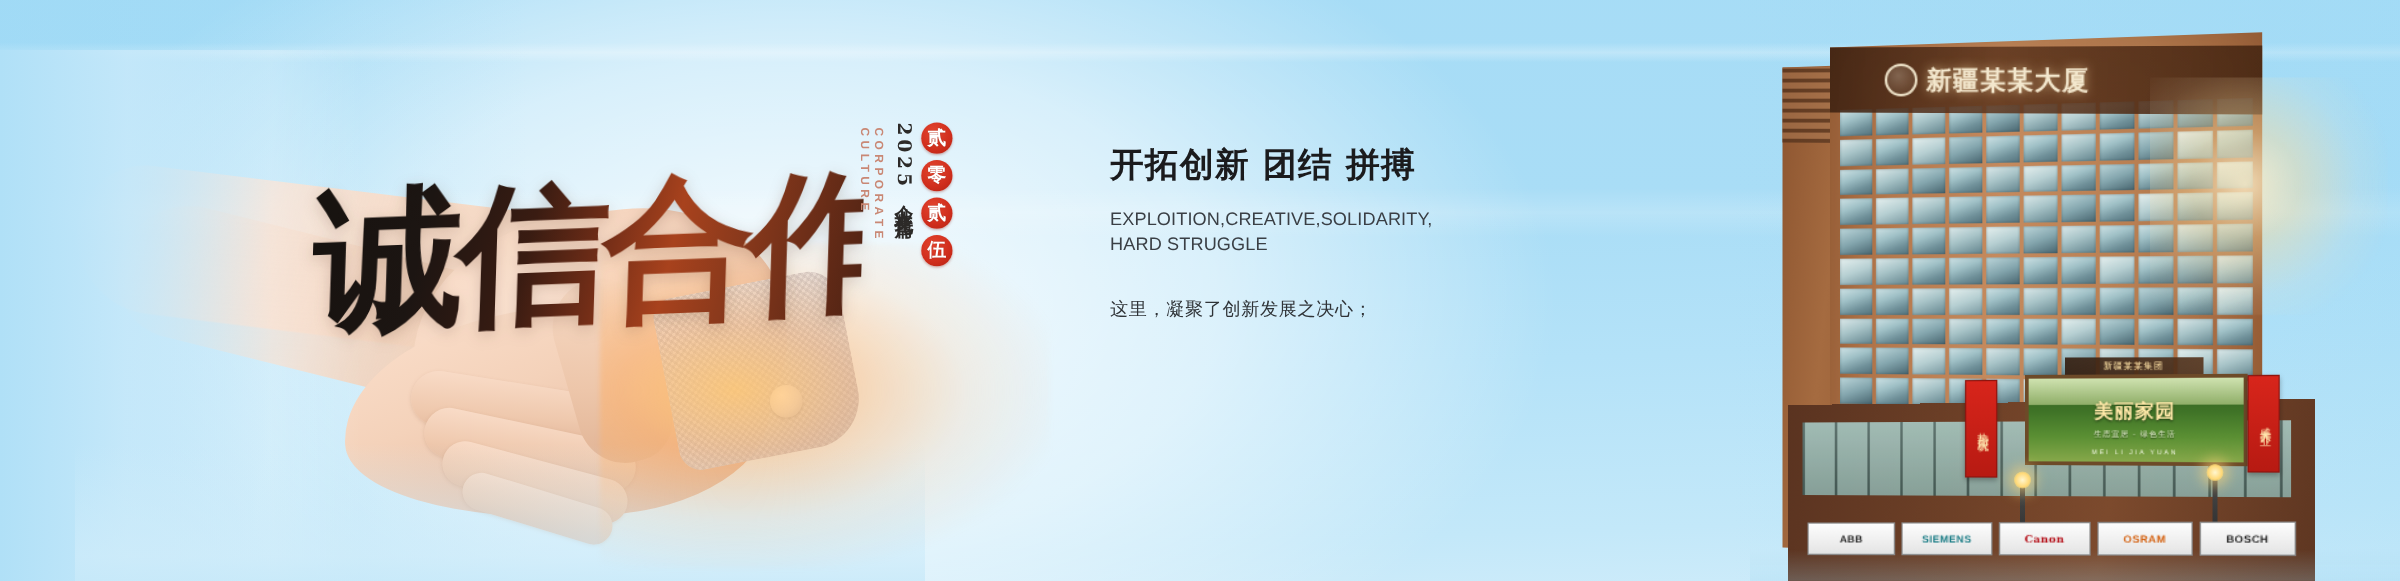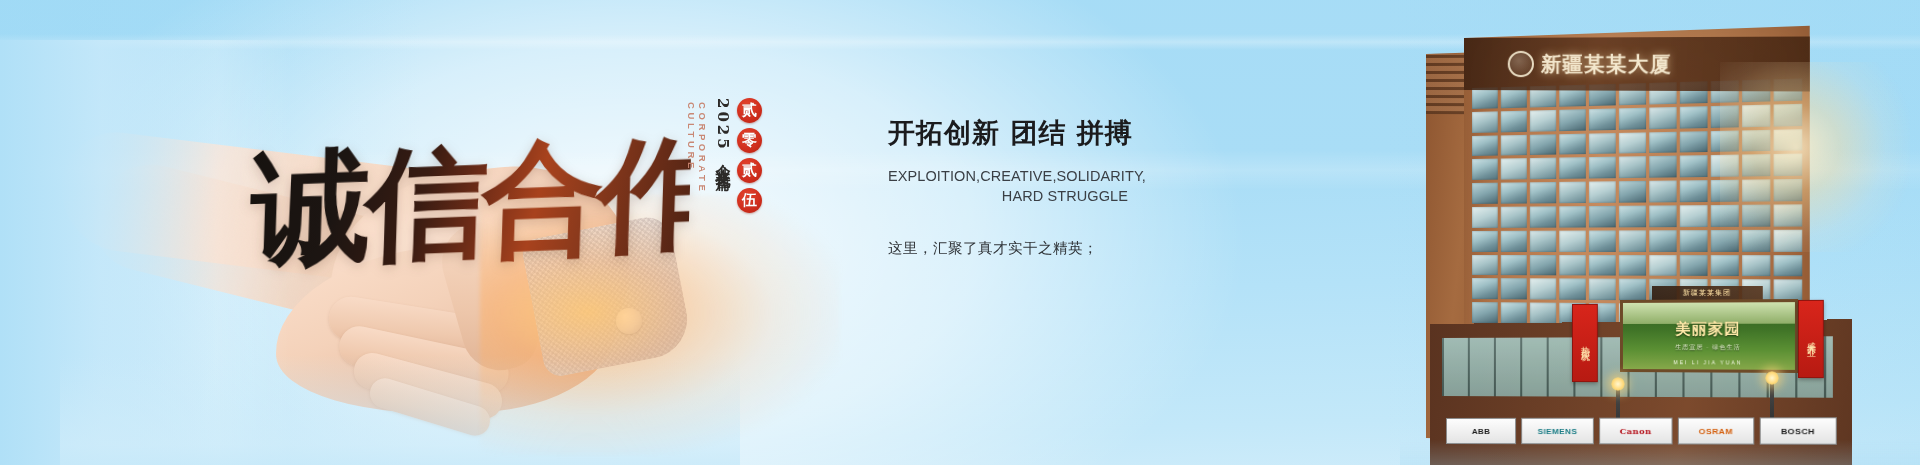--- a/index.html
+++ b/index.html
@@ -213,21 +213,20 @@
     line-height:1.1;
     white-space:nowrap;
   }
   .subline {
     margin-top:18px;
     font-size:14.5px;
     line-height:1.42;
     color:#3a3f45;
     letter-spacing:0.1px;
     max-width:240px;
-    text-align:right;
   }
   .bodylines { margin-top:34px; }
   .bodylines p {
     font-family:"DejaVu Sans","Liberation Sans",sans-serif;
     font-size:14.5px;
     color:#2f3337;
     line-height:1.0;
     margin-bottom:20px;
     letter-spacing:0.5px;
     white-space:nowrap;
@@ -483,21 +482,21 @@
       <div class="seal">伍</div>
     </div>
     <div class="v-cn">2025企业文化篇</div>
     <div class="v-en">CORPORATE CULTURE</div>
   </div>
 
   <div class="textblock">
     <div class="headline">开拓创新 团结 拼搏</div>
     <div class="subline">EXPLOITION,CREATIVE,SOLIDARITY, HARD STRUGGLE</div>
     <div class="bodylines">
-      <p>这里，汇聚了真才实干之精英；</p>
+      <p>这里，凝聚了创新发展之决心；</p>
     </div>
   </div>
 
   <div class="tower-wrap">
     <div class="tower">
       <div class="t-wing"></div>
       <div class="t-wing-top"></div>
       <div class="t-main"></div>
 
       <div class="wingrid">

